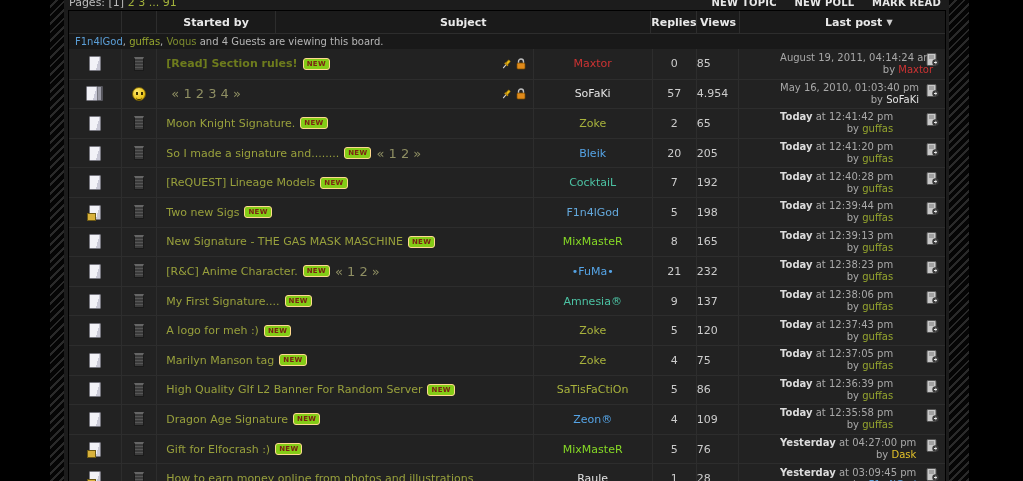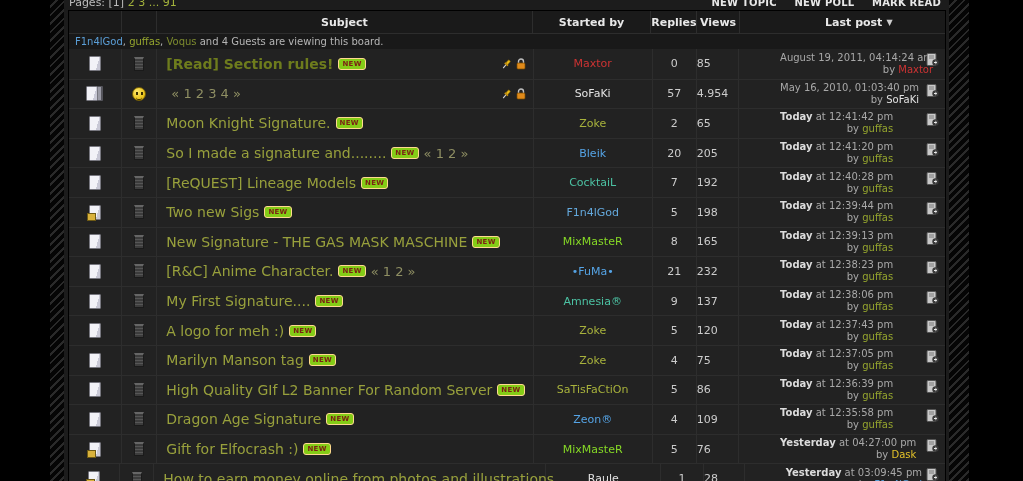--- a/index.html
+++ b/index.html
@@ -35,21 +35,21 @@
   .c7 { width:180px; padding-left:8px; position:relative; }
 
   #head { height:22px; background:#1a1a1a; font-size:11px; font-weight:bold; color:#e8e8e8; }
   #head .c { justify-content:center; padding-left:0; }
   .sort-arrow { font-size:8px; margin-left:4px; color:#cfcfcf; }
 
   #viewing { height:16px; background:#191919; font-size:10px; color:#b5b5b5;
     display:flex; align-items:center; padding-left:6px; border-top:1px solid #2d2d2d; white-space:pre; }
 
   .topic { height:29.6px; background:#222222; }
-  .subject-link { font-size:14px; text-decoration:none; cursor:pointer; white-space:nowrap; }
+  .subject-link { font-size:11px; text-decoration:none; cursor:pointer; white-space:nowrap; }
   .subject-normal { color:#98a03c; }
   .subject-sticky { color:#6e7c1d; font-weight:bold; }
   .badge-new { display:inline-block; background:#84cc16; border:1px solid #ffd98f; border-radius:3px;
     color:#7c2214; font-size:7px; font-weight:bold; line-height:10px; padding:0 3px; margin-left:5px;
     vertical-align:1px; letter-spacing:.3px; }
   .mini-pages { font-size:13px; color:#8f8f63; margin-left:5px; }
   .flags { position:absolute; right:7px; top:50%; transform:translateY(-50%); display:flex; gap:4px; align-items:center; }
 
   .starter { font-size:11px; }
   .num { font-size:11px; color:#cccccc; }
@@ -88,25 +88,25 @@
       <span>NEW TOPIC</span>
       <span>NEW POLL</span>
       <span>MARK READ</span>
     </div>
   </div>
 
   <div id="board">
     <div class="row" id="head">
       <div class="c c1"></div>
       <div class="c c2"></div>
+      <div class="c c4">
+          <span>Started by</span>
+        </div>
       <div class="c c3">
           <span>Subject</span>
-        </div>
-      <div class="c c4">
-          <span>Started by</span>
         </div>
       <div class="c c5">
           <span>Replies</span>
         </div>
       <div class="c c6">
           <span>Views</span>
         </div>
       <div class="c c7" style="justify-content:center;padding-left:0">
           <span>Last post</span>
           <span class="sort-arrow">▼</span>

